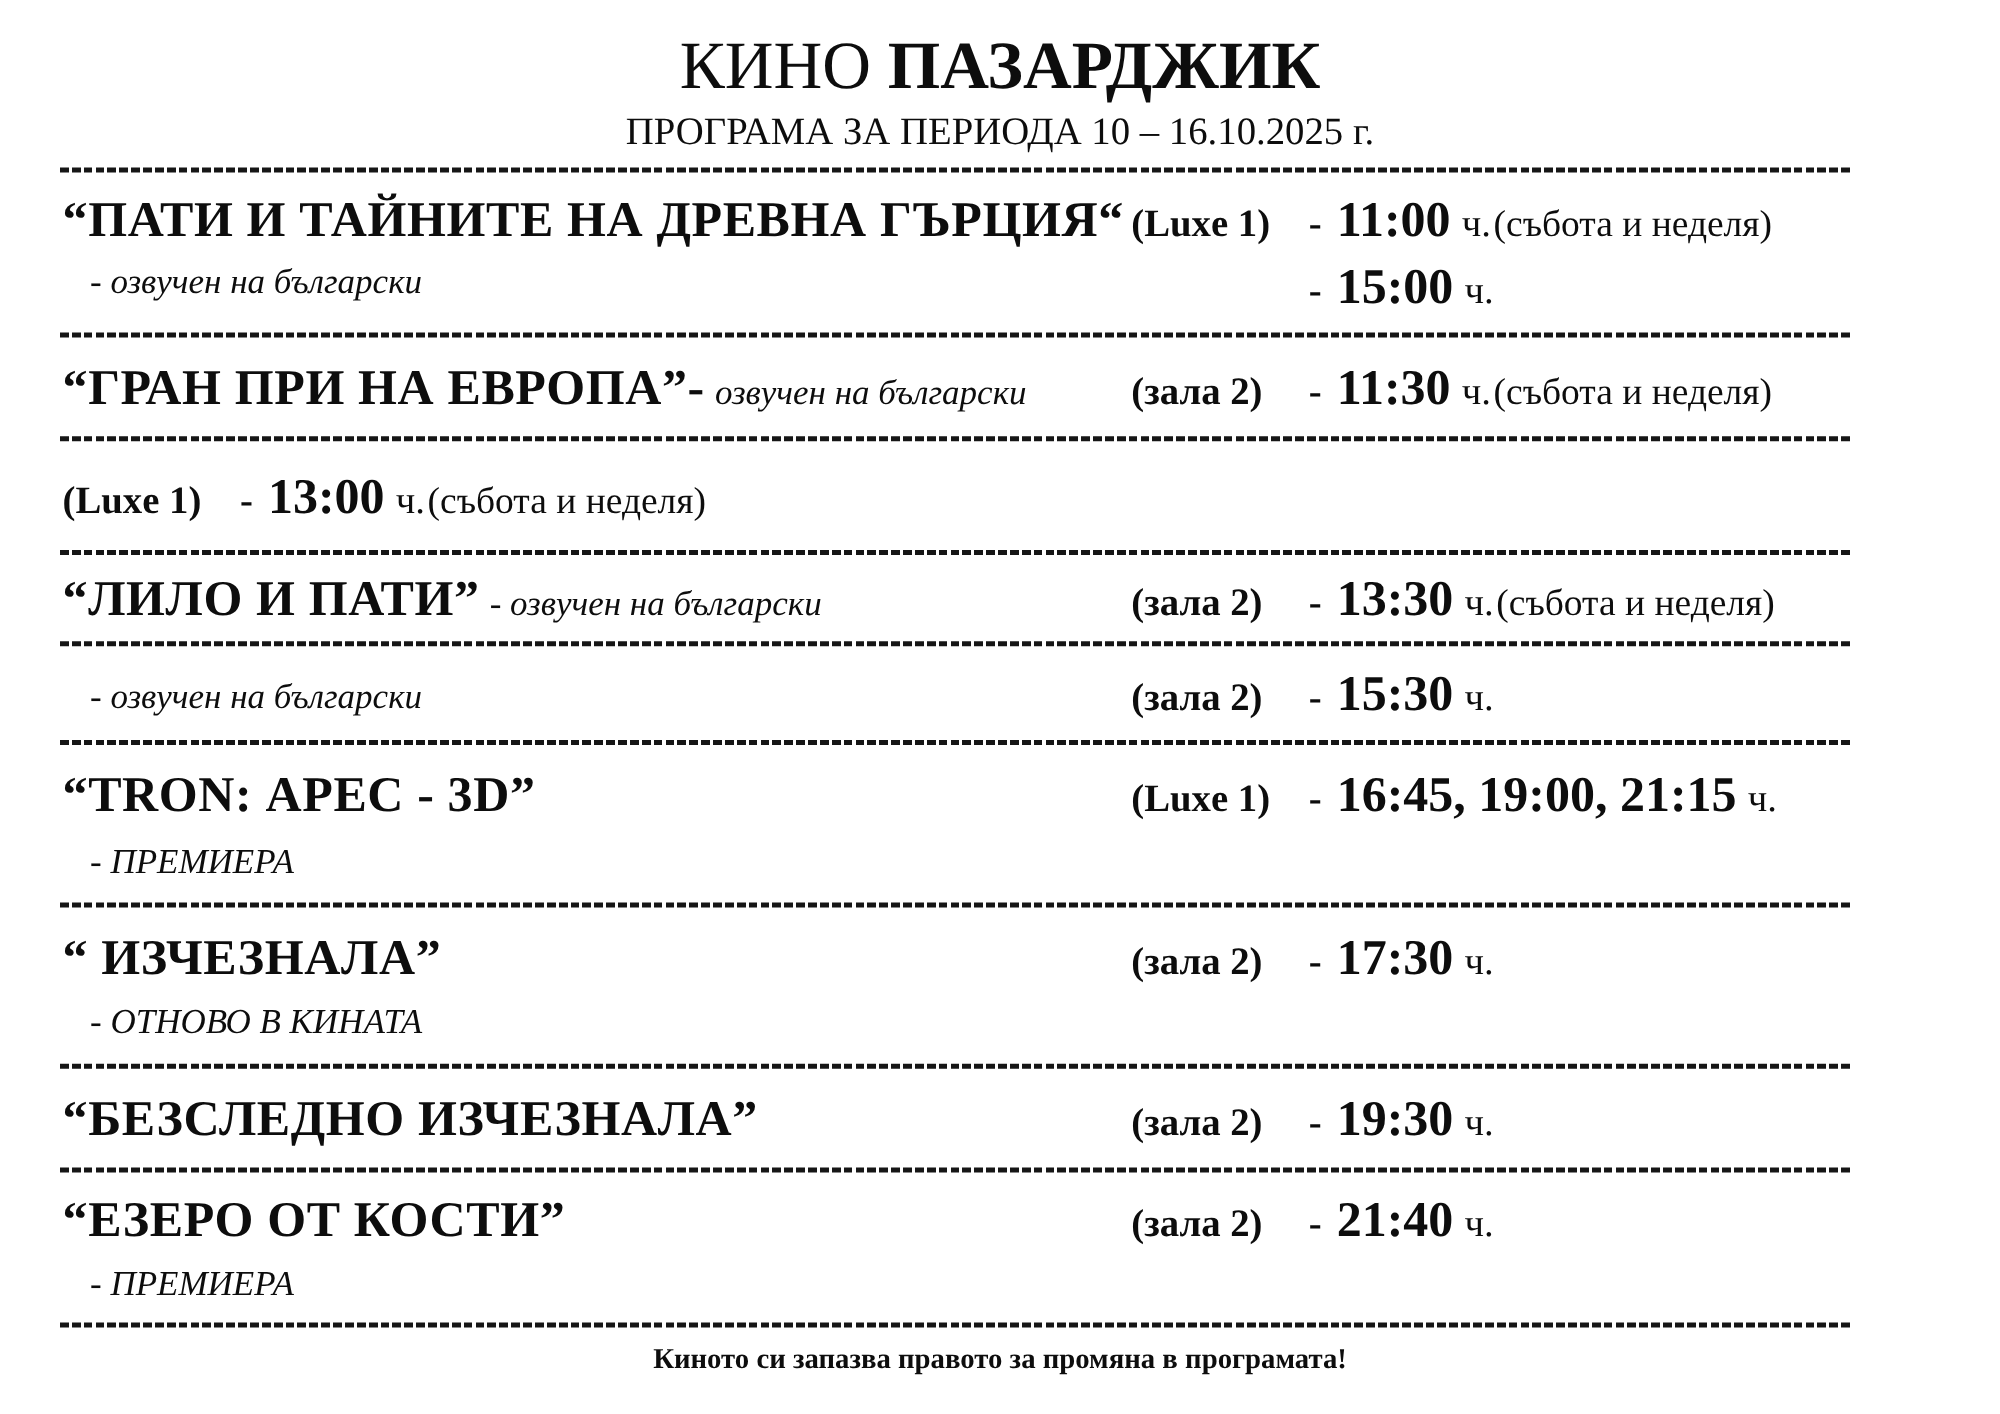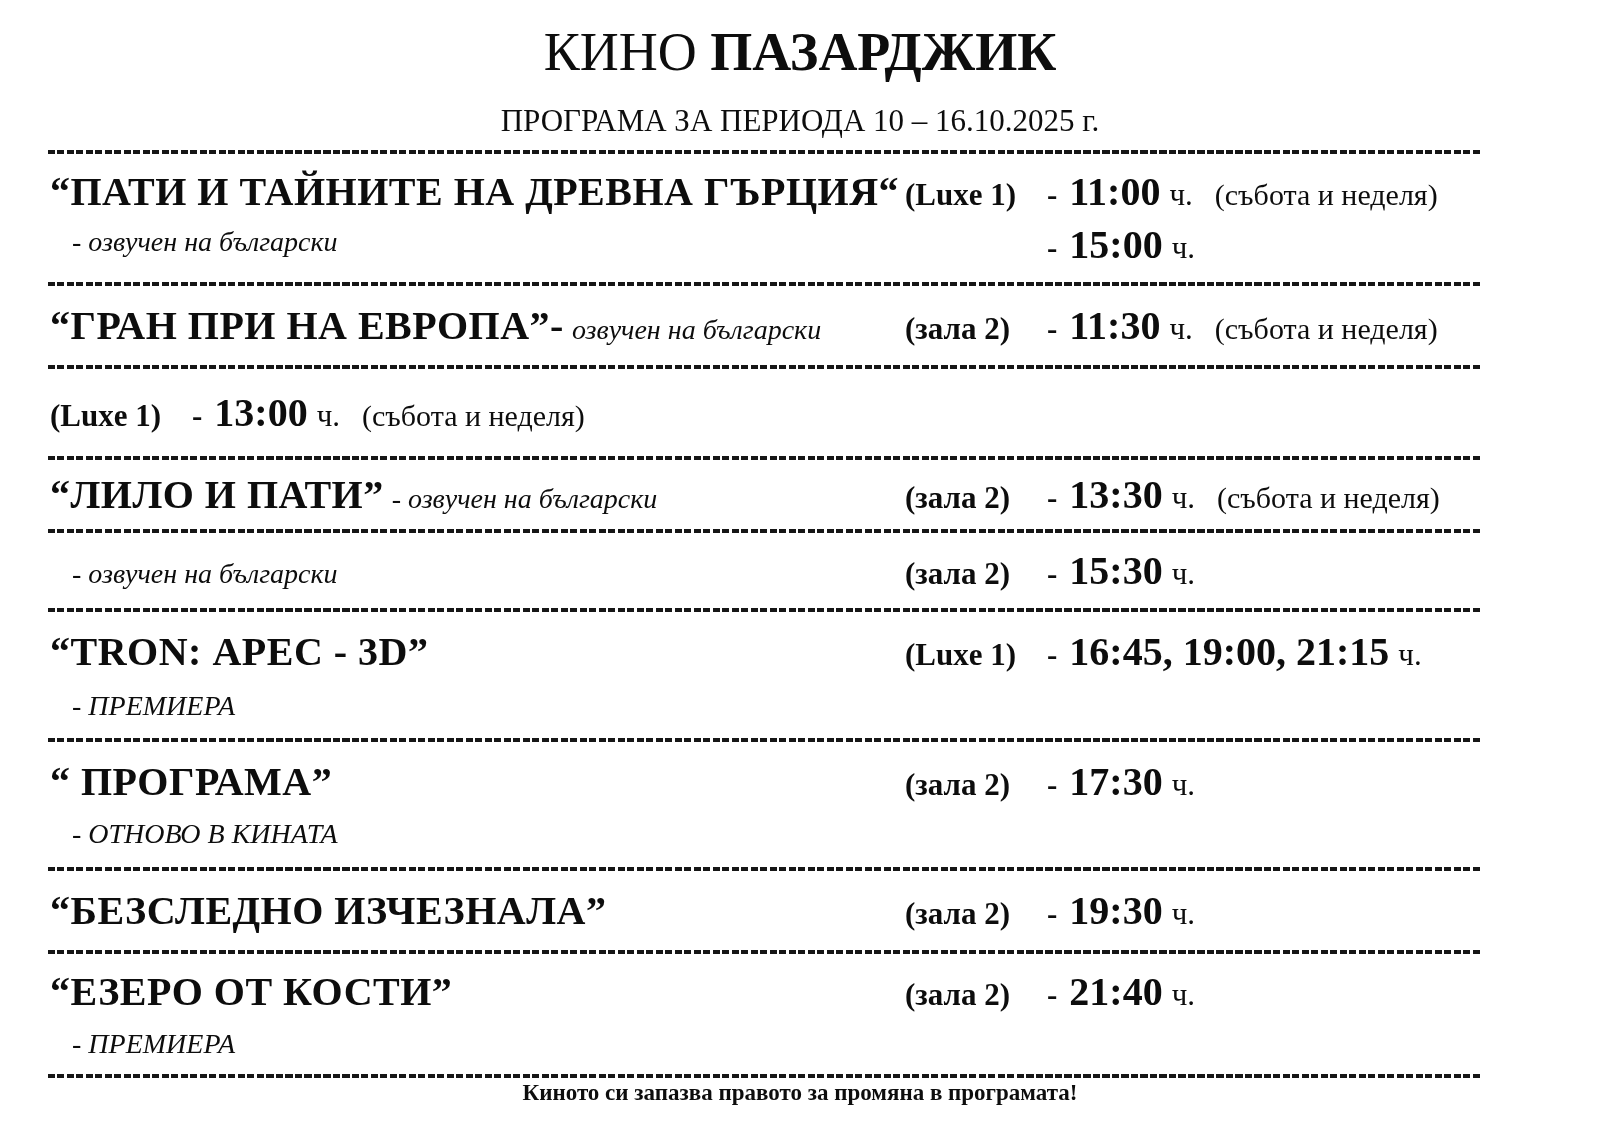--- a/index.html
+++ b/index.html
@@ -11,21 +11,21 @@
   }
   .page { padding-top:22px; }
 
   
   .main-title {
     text-align:center; font-size:54px; line-height:1.12;
     font-weight:normal; margin:0;
   }
   .main-title .t-bold { font-weight:bold; }
   .subtitle {
-    text-align:center; font-size:31px; line-height:1.2; margin-top:20px;
+    text-align:center; font-size:31px; line-height:1.2; margin-top:4px;
   }
 
   
   .sep {
     height:4px; margin:0 120px 0 48px;
     background:repeating-linear-gradient(90deg,#161616 0 7px,transparent 7px 9.5px);
   }
 
   
   .row { display:flex; align-items:flex-start; padding:14px 30px 14px 50px; }
@@ -36,29 +36,29 @@
   .movie-title { font-size:40px; font-weight:bold; letter-spacing:.5px; }
   .inline-note { font-size:28px; font-style:italic; margin-left:8px; }
   .sub-note    { font-size:28px; font-style:italic; margin:10px 0 0 22px; line-height:1.2; }
 
   .st-line { display:flex; align-items:baseline; white-space:nowrap; }
   .st-line + .st-line { margin-top:6px; }
   .st-hall   { min-width:132px; font-size:31px; font-weight:bold; }
   .st-dash   { font-size:31px; font-weight:bold; margin:0 12px 0 10px; }
   .st-time   { font-size:40px; font-weight:bold; }
   .st-suffix { font-size:31px; margin-left:9px; }
-  .st-note   { font-size:30px; margin-left:22px; }
+  .st-note   { font-size:30px; margin-left:2px; }
 
   
   .pad-sm { padding-top:11px; padding-bottom:11px; }
   .pad-md { padding-top:16px; padding-bottom:16px; }
   .pad-lg { padding-top:20px; padding-bottom:20px; }
 
   .footer {
-    text-align:center; font-size:23px; font-weight:bold; margin-top:2px;
+    text-align:center; font-size:23px; font-weight:bold; margin-top:12px;
   }
 </style>
 </head>
 <body>
 
 <div class="page">
 
   <h1 class="main-title"><span>КИНО</span> <span class="t-bold">ПАЗАРДЖИК</span></h1>
   <div class="subtitle">ПРОГРАМА ЗА ПЕРИОДА 10 – 16.10.2025 г.</div>
 
@@ -160,21 +160,21 @@
         <span class="st-time">16:45, 19:00, 21:15</span>
         <span class="st-suffix">ч.</span>
         <span class="st-note"></span>
       </div>
     </div>
   </section>
 
   <div class="sep"></div>
   <section class="row pad-md">
     <div class="left">
-      <div class="title-line"><span class="movie-title">“ ПРОГРАМА”</span><span class="inline-note"></span></div>
+      <div class="title-line"><span class="movie-title">“ ИЗЧЕЗНАЛА”</span><span class="inline-note"></span></div>
       <div class="sub-note" style="margin-top:12px">- ОТНОВО В КИНАТА</div>
     </div>
     <div class="right">
       <div class="st-line">
         <span class="st-hall">(зала 2)</span>
         <span class="st-dash">-</span>
         <span class="st-time">17:30</span>
         <span class="st-suffix">ч.</span>
         <span class="st-note"></span>
       </div>

